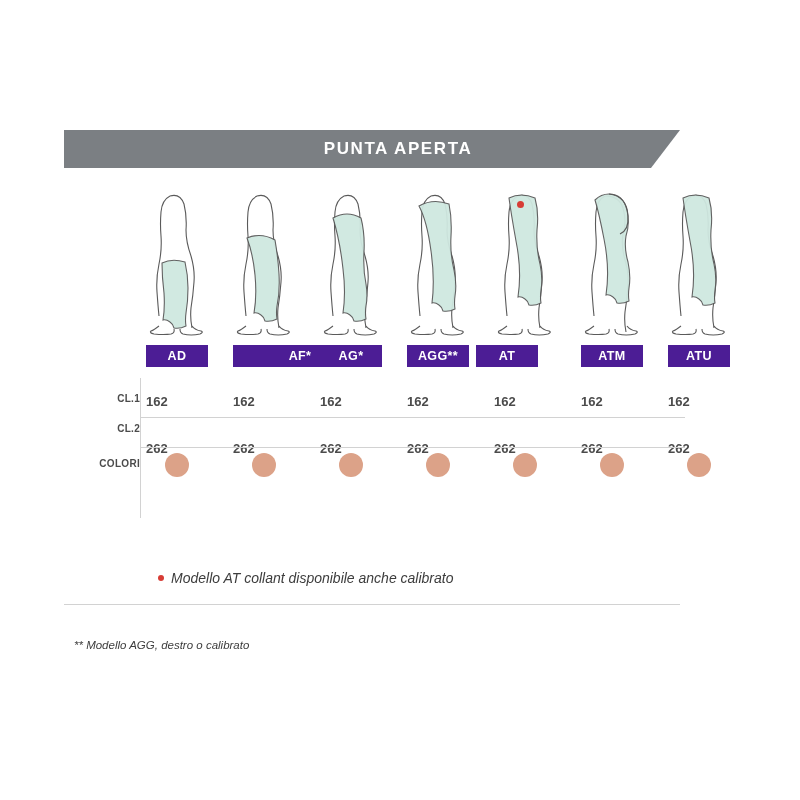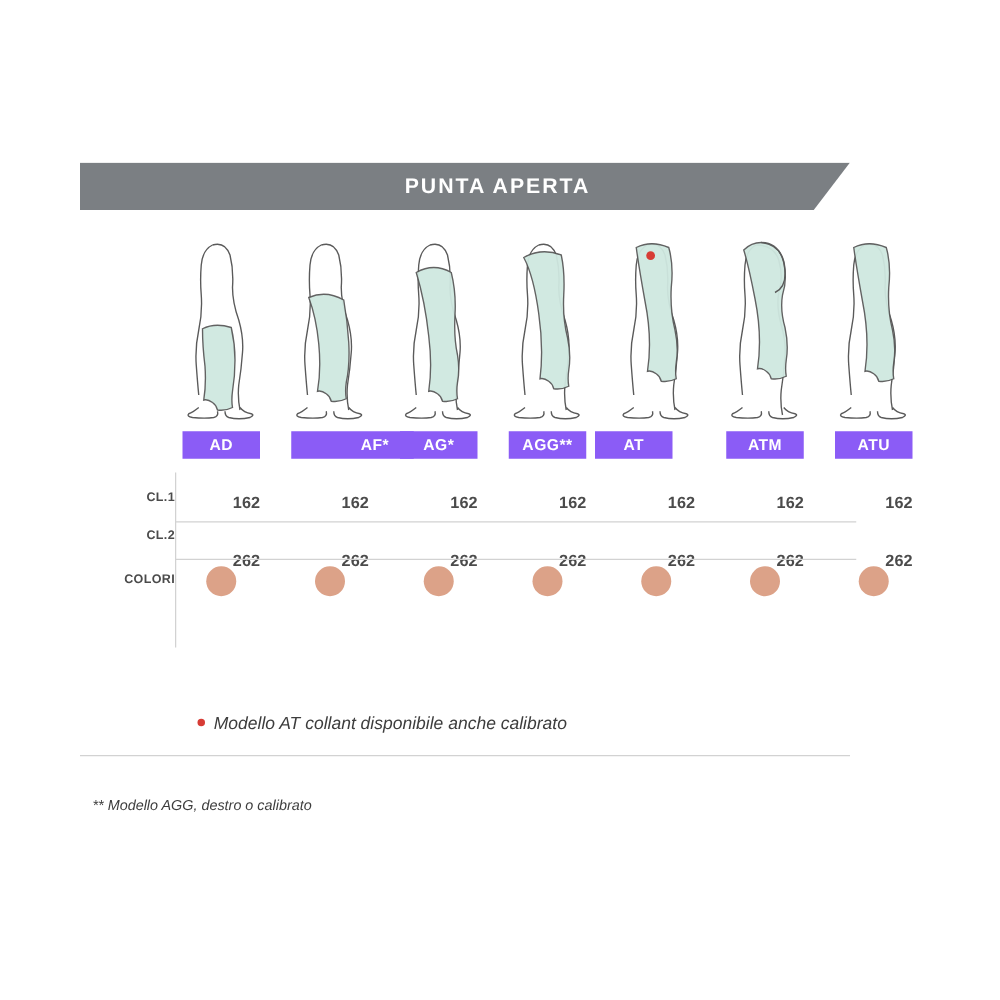--- a/index.html
+++ b/index.html
@@ -75,21 +75,21 @@
     left: 140px;
     top: 345px;
     width: 545px;
     height: 22px;
   }
   .chip {
     position: absolute;
     top: 0;
     width: 62px;
     height: 22px;
-    background: #8b5cf6;
+    background: #4c1d95;
     color: #ffffff;
     font-size: 12.5px;
     font-weight: bold;
     text-align: center;
     line-height: 22px;
     letter-spacing: 0.4px;
   }
 
   
   .rowlabel {
@@ -122,21 +122,21 @@
     left: 140px;
     width: 545px;
     height: 30px;
   }
   .cell {
     position: absolute;
     top: 0;
     width: 62px;
     height: 30px;
     line-height: 30px;
-    text-align: right;
+    text-align: left;
     font-size: 13px;
     font-weight: bold;
     color: #4b4b4b;
   }
   .swatchrow {
     position: absolute;
     left: 140px;
     width: 545px;
     height: 34px;
   }

